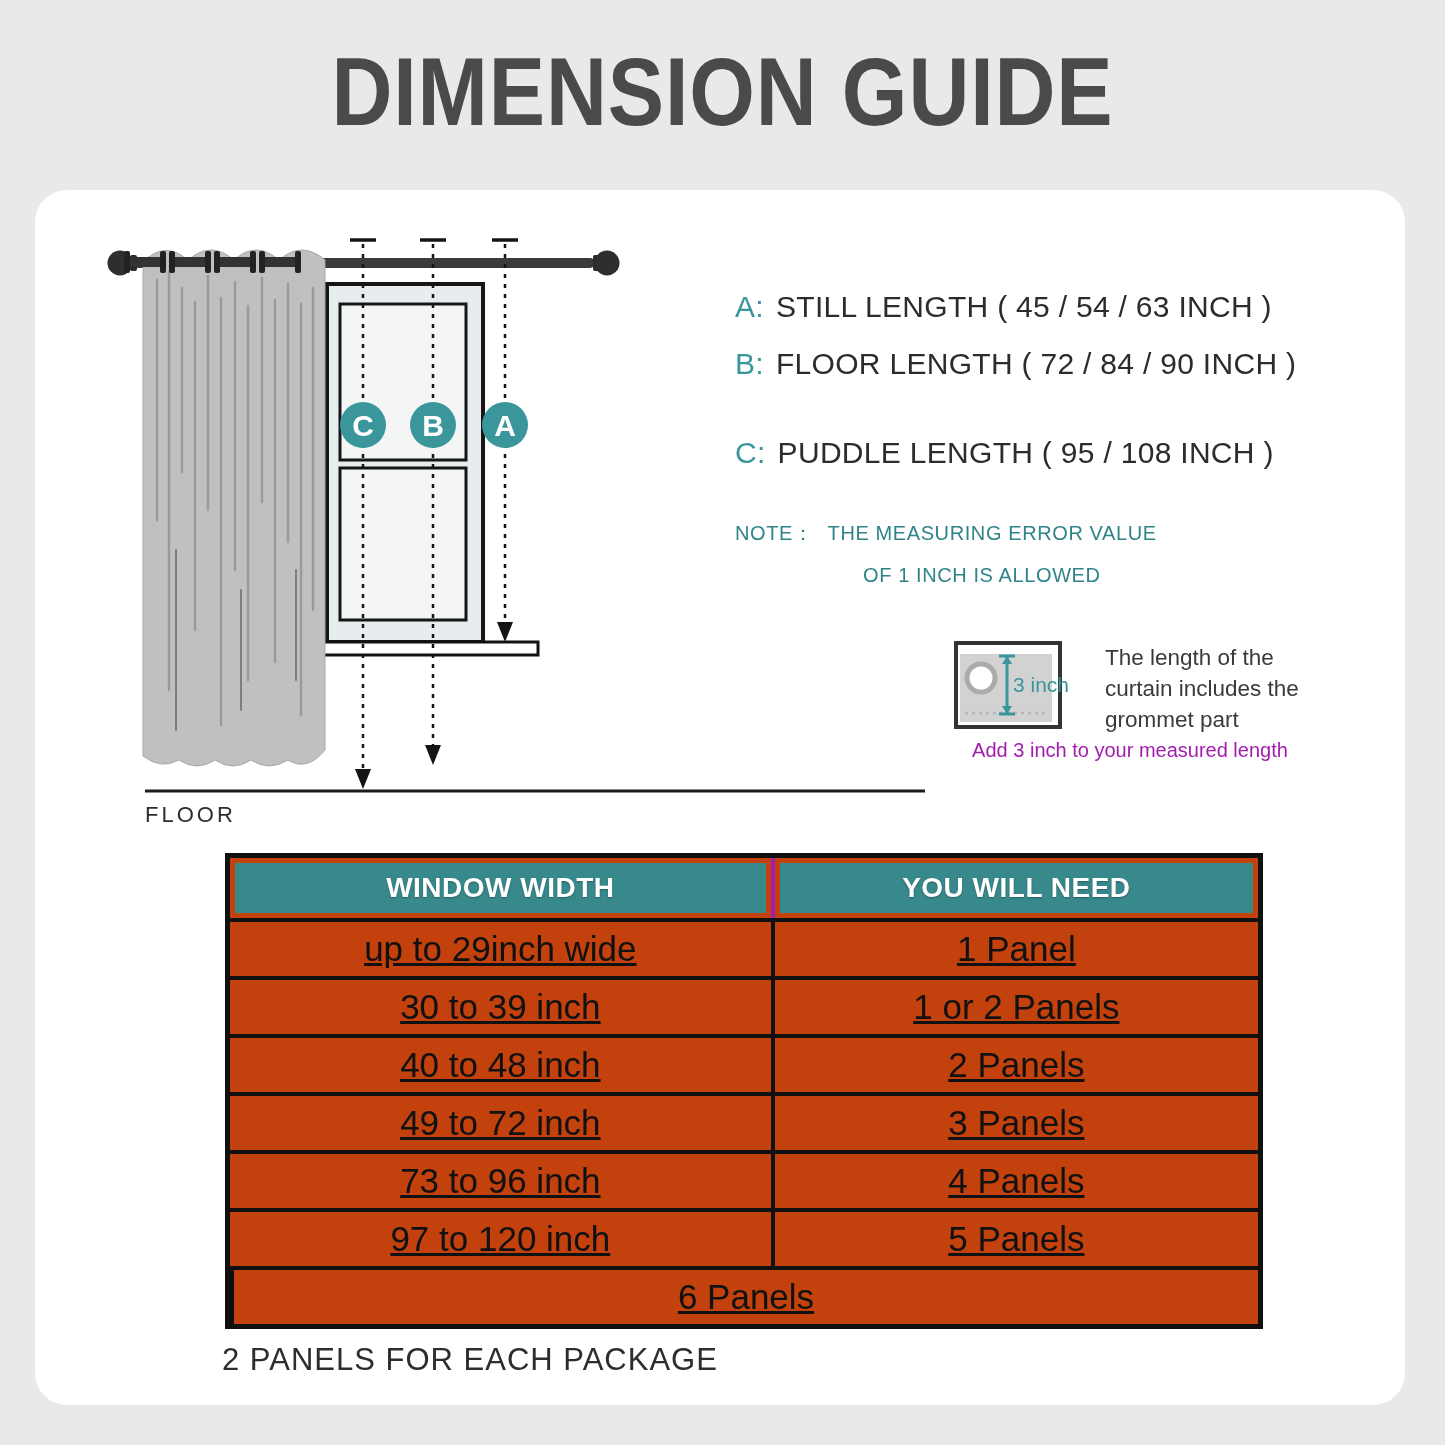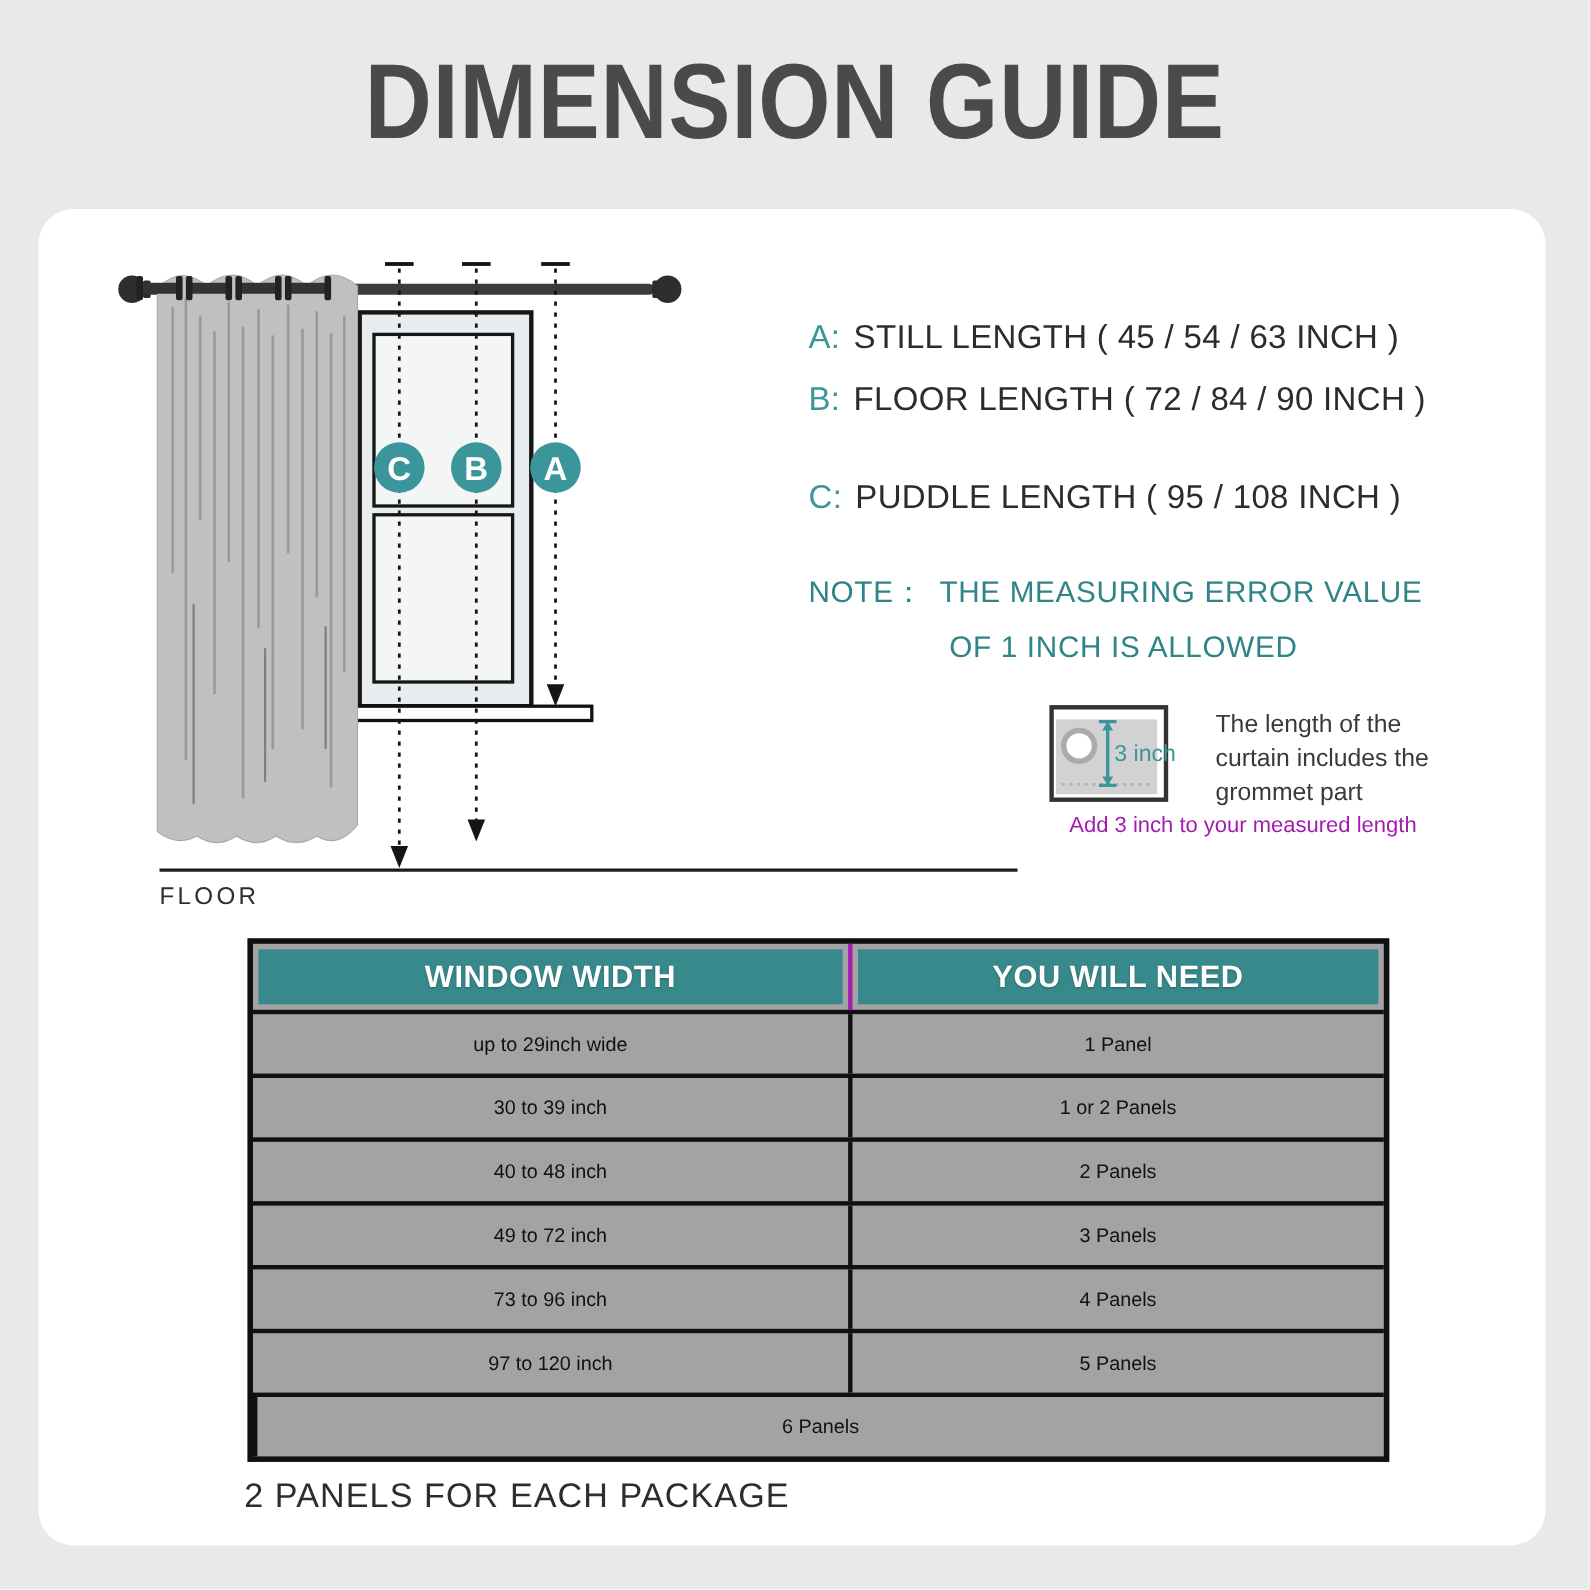--- a/index.html
+++ b/index.html
@@ -18,38 +18,38 @@
   .panel{
     position:absolute;left:35px;top:190px;width:1370px;height:1215px;
     background:#ffffff;border-radius:32px;
   }
   .diagram-svg{position:absolute;left:10px;top:20px;}
 
   .length-line{position:absolute;left:700px;font-size:30px;color:#2c2c2c;white-space:nowrap;letter-spacing:0.3px;}
   .length-line .length-key{color:#3a969b;margin-right:12px;}
   .line-a{top:100px;} .line-b{top:157px;} .line-c{top:246px;}
 
-  .note-block{position:absolute;left:700px;top:330px;font-size:27px;color:#2f8488;letter-spacing:0.6px;white-space:nowrap;}
+  .note-block{position:absolute;left:700px;top:330px;font-size:20px;color:#2f8488;letter-spacing:0.6px;white-space:nowrap;}
   .note-prefix{margin-right:14px;}
   .note-line2{display:block;margin-left:128px;margin-top:17px;}
 
   .grommet-svg{position:absolute;left:918px;top:450px;}
   .grommet-desc{position:absolute;left:1070px;top:452px;width:214px;font-size:22.5px;line-height:31px;color:#3a3a3a;}
   .add-note{position:absolute;left:890px;top:549px;width:410px;text-align:center;font-size:20px;color:#a21caf;}
 
-  .size-table{position:absolute;left:190px;top:663px;width:1038px;border:5px solid #101010;background:#a3a3a3;box-sizing:border-box;}
+  .size-table{position:absolute;left:190px;top:663px;width:1038px;border:5px solid #101010;background:#c2410c;box-sizing:border-box;}
   .thead{display:flex;height:60px;}
   .hcell{flex:0 0 52.6%;box-sizing:border-box;}
   .hcell.col2{flex:1 1 auto;border-left:4px solid #a21caf;}
   .chip{height:50px;margin:5px;background:#38898c;color:#ffffff;font-weight:bold;font-size:28px;
         display:flex;align-items:center;justify-content:center;letter-spacing:0.5px;
         text-shadow:0 1px 2px rgba(0,0,0,0.3);}
   .trow{display:flex;height:54px;border-top:4px solid #101010;}
   .tcell{flex:0 0 52.6%;display:flex;align-items:center;justify-content:center;
-         font-size:18px;color:#111;box-sizing:border-box;}
+         font-size:35px;color:#111;box-sizing:border-box;text-decoration:underline;}
   .tcell.col2{flex:1 1 auto;border-left:4px solid #101010;}
 
   .package-note{position:absolute;left:187px;top:1152px;font-size:31px;color:#2d2d2d;letter-spacing:1px;white-space:nowrap;}
 
   text{font-family:"Liberation Sans",sans-serif;}
 </style>
 </head>
 <body>
 
 <div class="page-title">DIMENSION GUIDE</div>

